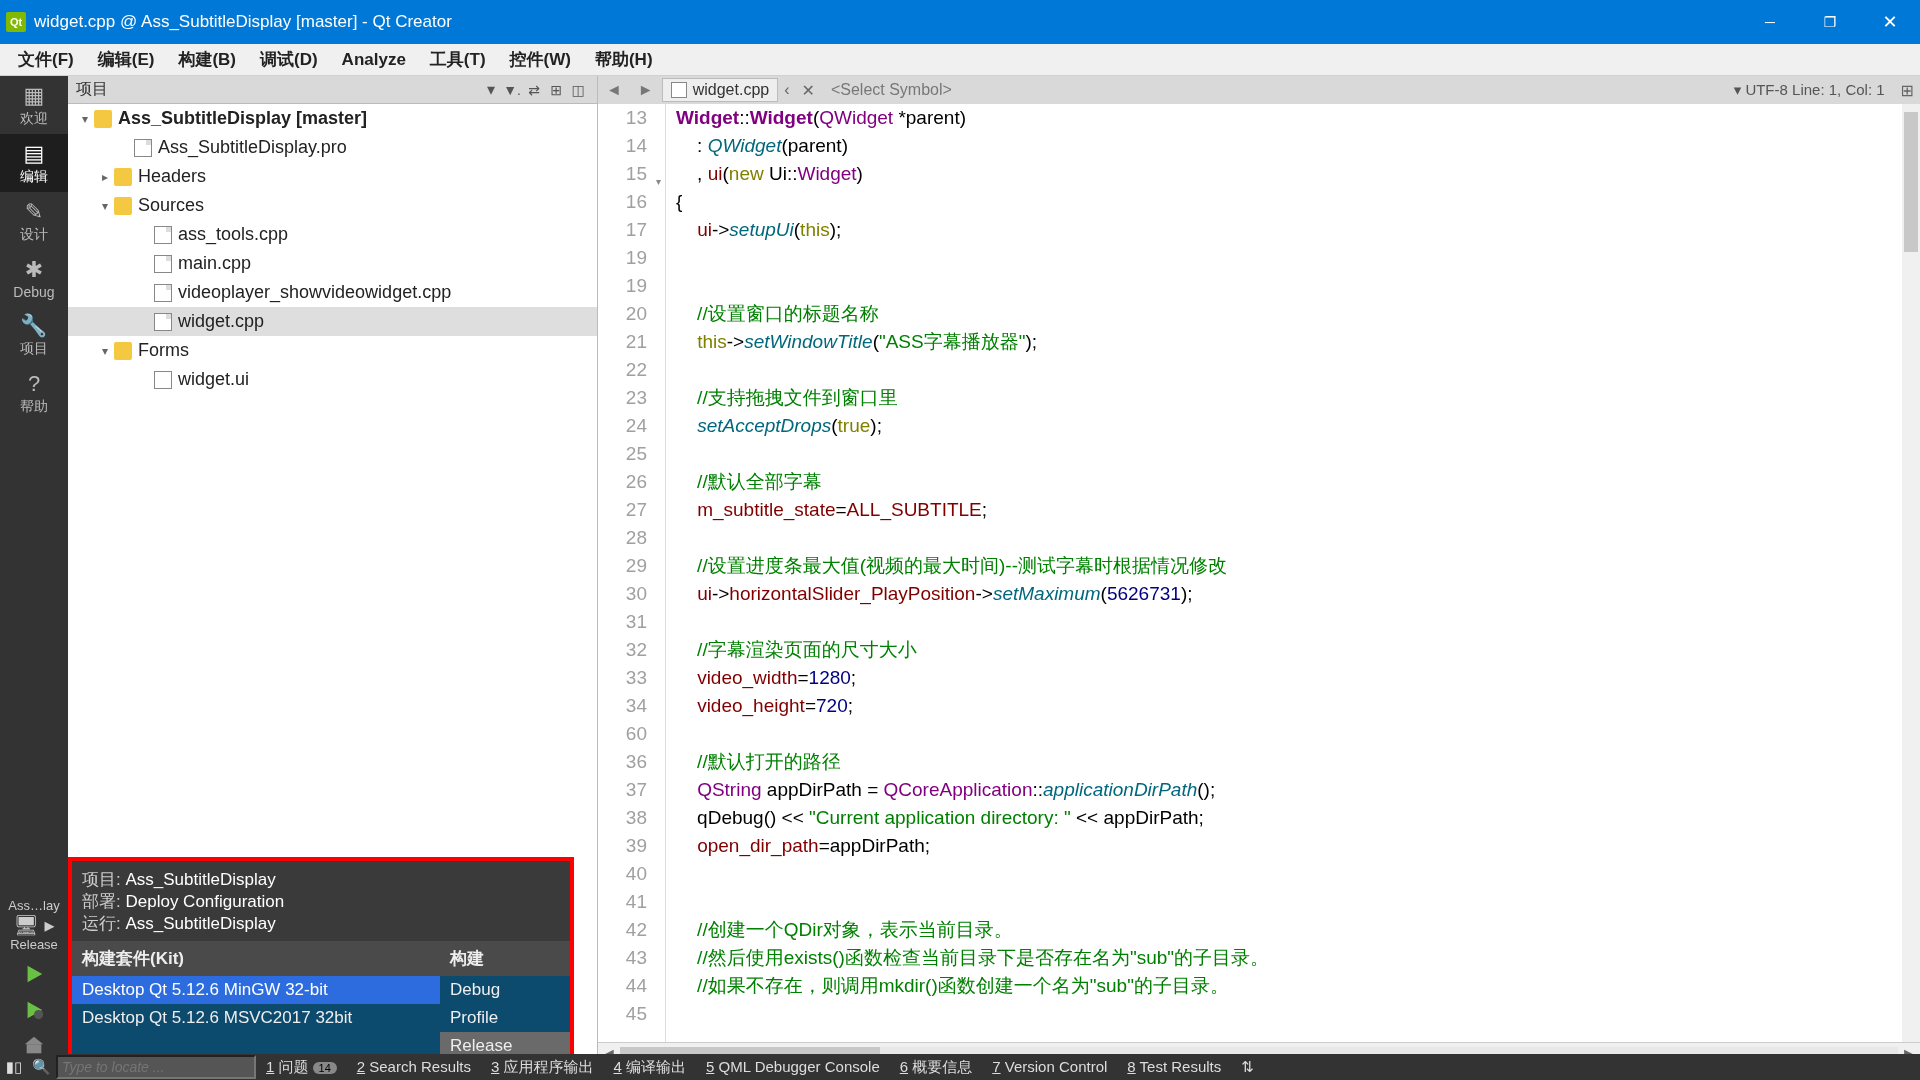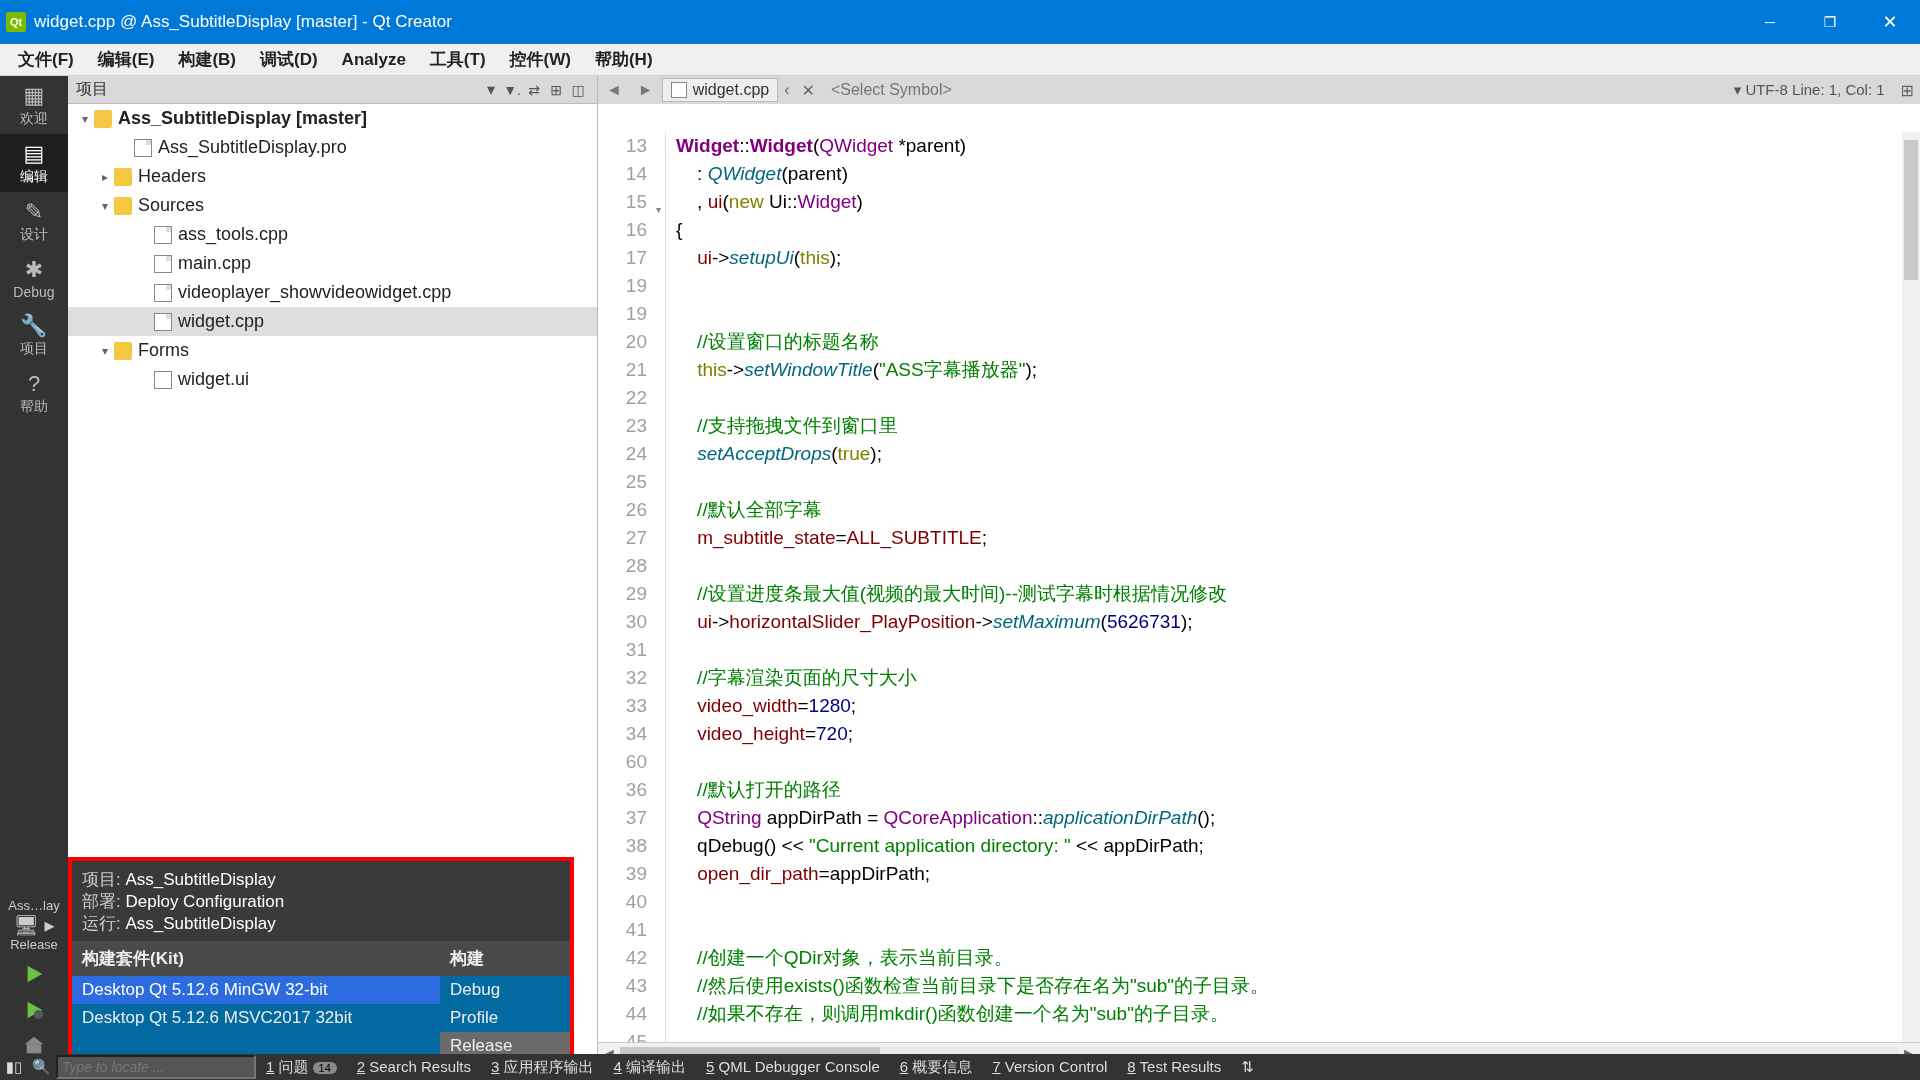--- a/index.html
+++ b/index.html
@@ -40,21 +40,21 @@
 .projtree .ficon { width:18px; height:18px; margin-right:6px; display:inline-flex; align-items:center; justify-content:center; }
 .projtree .ficon.folder { background:#f5c842; border-radius:2px; }
 .projtree .ficon.folder.open { background:#f5c842; }
 .projtree .ficon.file { background:#fff; border:1px solid #888; position:relative; }
 .projtree .ficon.file::after { content:""; position:absolute; top:0; right:0; width:5px; height:5px; background:#ddd; }
 .projtree .ficon.ui { background:#fff; border:1px solid #888; }
 .projtree .ind { display:inline-block; }
 .projtree .bold { font-weight:bold; }
 
 
-.kitpopup { position:absolute; left:0px; bottom:0px; width:506px; background:#0369a1; color:#eee; font-family:Consolas,monospace; font-size:17px; border:4px solid #ff0000; }
+.kitpopup { position:absolute; left:0px; bottom:0px; width:506px; background:#0c4a6e; color:#eee; font-family:Consolas,monospace; font-size:17px; border:4px solid #ff0000; }
 .kitpopup .infoblock { padding:8px 10px 6px 10px; background:#3a3a3a; line-height:22px; }
 .kitpopup .infoblock .klabel { color:#ccc; }
 .kitpopup .infoblock .kval { color:#fff; }
 .kitpopup .kitrow { display:flex; }
 .kitpopup .kits { flex:1; }
 .kitpopup .builds { width:130px; }
 .kitpopup .hdr { padding:6px 10px; color:#eee; font-weight:bold; background:#4a4a4a; }
 .kitpopup .opt { padding:4px 10px; }
 .kitpopup .opt.sel { background:#2d6cdf; color:#fff; }
 .kitpopup .opt.bsel { background:#6a6a6a; }
@@ -64,21 +64,21 @@
 .edtoolbar { height:28px; background:#d9d9d9; display:flex; align-items:center; font-size:16px; color:#333; }
 .edtoolbar .nav { padding:0 8px; color:#777; }
 .edtoolbar .tab { display:flex; align-items:center; padding:0 8px; background:#eee; border:1px solid #bbb; height:24px; }
 .edtoolbar .tab .ficon { width:16px; height:16px; background:#fff; border:1px solid #888; margin-right:6px; }
 .edtoolbar .x { padding:0 6px; color:#666; }
 .edtoolbar .sym { padding:0 10px; color:#777; }
 .edtoolbar .spacer { flex:1; }
 .edtoolbar .status { padding:0 10px; color:#555; font-size:15px; }
 .edtoolbar .split { padding:0 6px; color:#666; }
 
-.editor { flex:1; display:flex; background:#fff; font-family:Consolas,"Courier New",monospace; font-size:19px; overflow:hidden; position:relative;margin-top:28px; }
+.editor { flex:1; display:flex; background:#fff; font-family:Consolas,"Courier New",monospace; font-size:19px; overflow:hidden; position:relative; }
 .gutter { width:68px; background:#fff; color:#a0a0a0; text-align:right; padding-right:18px; border-right:1px solid #ddd; }
 .gutter .ln { height:28px; line-height:28px; position:relative; }
 .gutter .ln .fold { position:absolute; right:-14px; top:8px; width:10px; height:10px; color:#888; font-size:10px; }
 .code { flex:1; padding-left:10px; white-space:pre; color:#000; line-height:28px; overflow:hidden; }
 .code .l { height:28px; }
 .kw { color:#808000; } 
 .type { color:#800080; } 
 .fn { color:#00677c; font-style:italic; } 
 .mem { color:#800000; } 
 .str { color:#008000; } 

